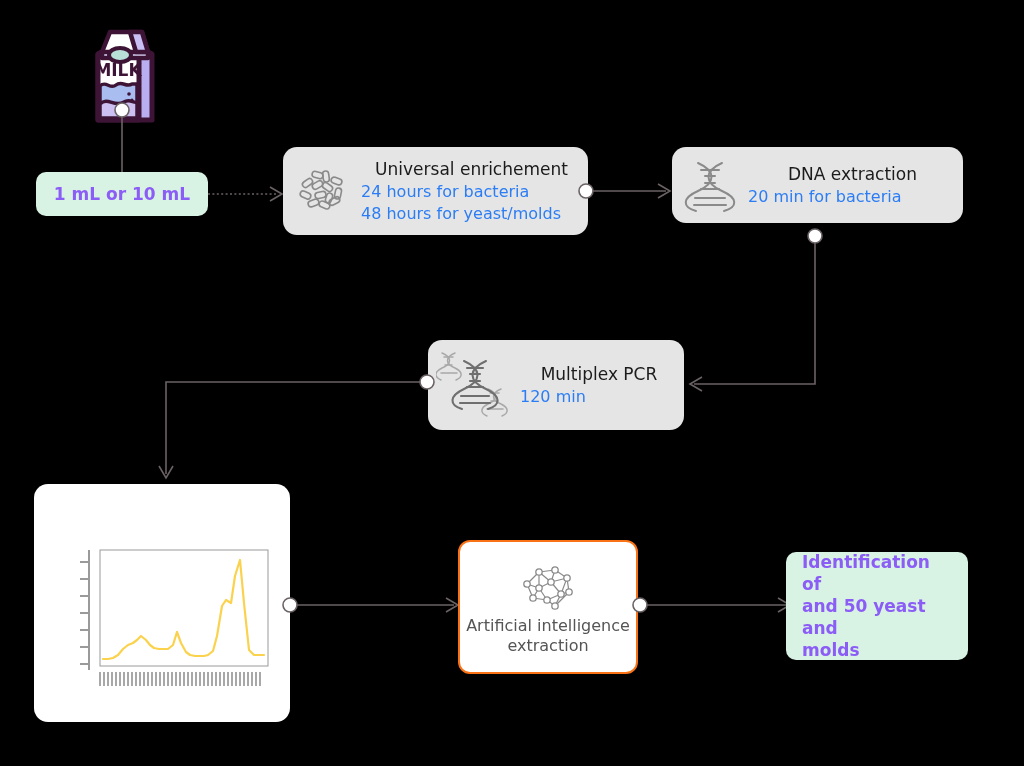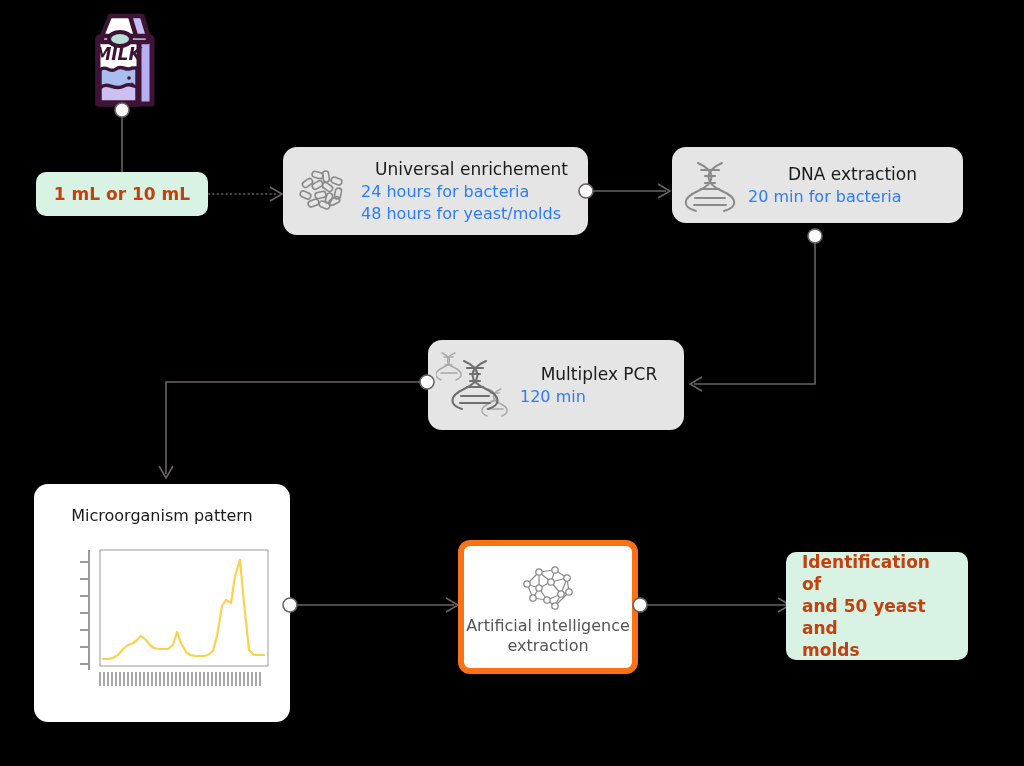--- a/index.html
+++ b/index.html
@@ -57,30 +57,30 @@
 
   
   .green-box {
     background: #d8f2e4;
     border-radius: 10px;
     display: flex;
     align-items: center;
     box-sizing: border-box;
   }
   .green-text {
-    color: #c2410c;
+    color: #8b5cf6;
     font-weight: bold;
     font-size: 17px;
     line-height: 22px;
   }
 
   
   .ai-box {
     background: #ffffff;
-    border: 6px solid #f97316;
+    border: 2px solid #f97316;
     border-radius: 12px;
     display: flex;
     flex-direction: column;
     align-items: center;
     justify-content: center;
     box-sizing: border-box;
   }
   .ai-label {
     color: #555555;
     font-size: 16px;
@@ -120,21 +120,21 @@
   }
   .arrow-head { fill: none; stroke: #6b6264; stroke-width: 1.6; }
 
   .icon-svg { display: block; }
 </style>
 </head>
 <body>
 
 <div id="canvas">
 
-  <div class="node" style="left:84px; top:8px; width:82px; height:102px;font-style:italic;">
+  <div class="node" style="left:84px; top:24px; width:82px; height:102px;">
     <svg class="icon-svg" width="82" height="102" viewBox="0 0 82 102">
 
       <path d="M14 30 L41 16 L68 30 L68 96 L14 96 Z" fill="#b9aef0" stroke="#3d1436" stroke-width="5" stroke-linejoin="round"></path>
       <path d="M14 30 L41 16 L55 23 L55 96 L14 96 Z" fill="#ffffff" stroke="#3d1436" stroke-width="5" stroke-linejoin="round"></path>
 
       <path d="M18 28 L41 16 L64 28 L64 34 L18 34 Z" fill="#ddd6fa" stroke="#3d1436" stroke-width="4.5" stroke-linejoin="round"></path>
       <path d="M26 8 L58 8 L64 28 L18 28 Z" fill="#ffffff" stroke="#3d1436" stroke-width="4.5" stroke-linejoin="round"></path>
       <path d="M46 8 L58 8 L64 28 L52 28 Z" fill="#c9bff5" stroke="#3d1436" stroke-width="4.5" stroke-linejoin="round"></path>
 
       <ellipse cx="36" cy="31" rx="11" ry="7" fill="#b9e0d8" stroke="#3d1436" stroke-width="4"></ellipse>
@@ -261,21 +261,20 @@
     </div>
   </div>
 
   <svg class="conn" style="left:158px; top:374px; width:280px; height:112px;">
     <circle class="conn-dot" cx="269" cy="8" r="7"></circle>
     <path class="conn-line" d="M262 8 L8 8 L8 100"></path>
     <path class="arrow-head" d="M1 92 L8 104 L15 92"></path>
   </svg>
 
   <div class="node chart-card" style="left:34px; top:484px; width:256px; height:238px;">
-    <div class="chart-title">Microorganism pattern</div>
     <div class="plot">
       <svg class="icon-svg" width="200" height="148" viewBox="0 0 200 148">
 
         <rect x="24" y="4" width="168" height="116" fill="#ffffff" stroke="#9a9a9a" stroke-width="1"></rect>
 
         <line x1="13" y1="4" x2="13" y2="124" stroke="#9a9a9a" stroke-width="2"></line>
 
         <g stroke="#9a9a9a" stroke-width="2">
           <line x1="4" y1="16" x2="13" y2="16"></line>
           <line x1="4" y1="33" x2="13" y2="33"></line>

